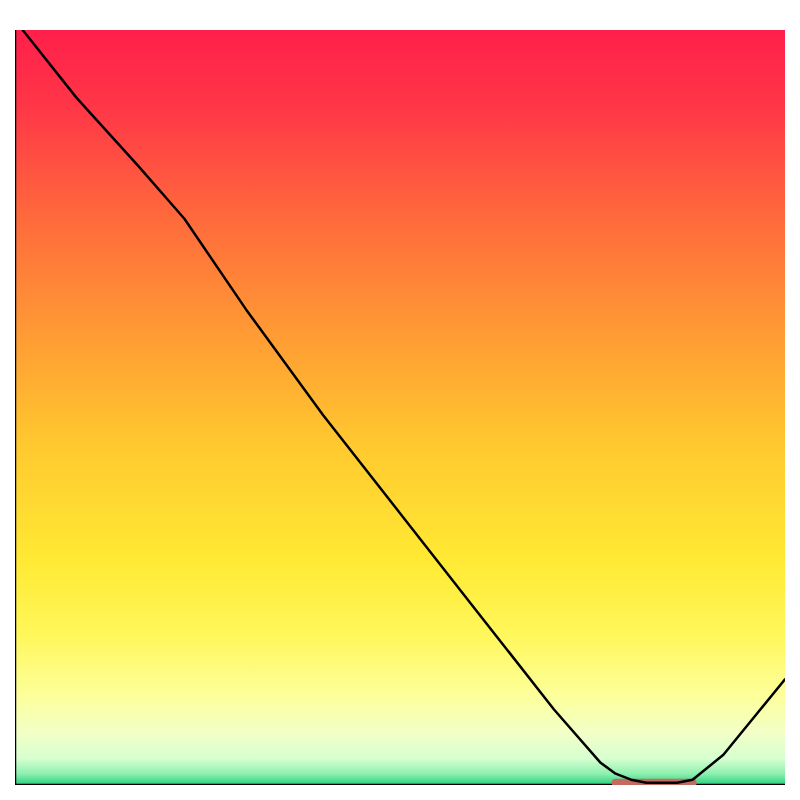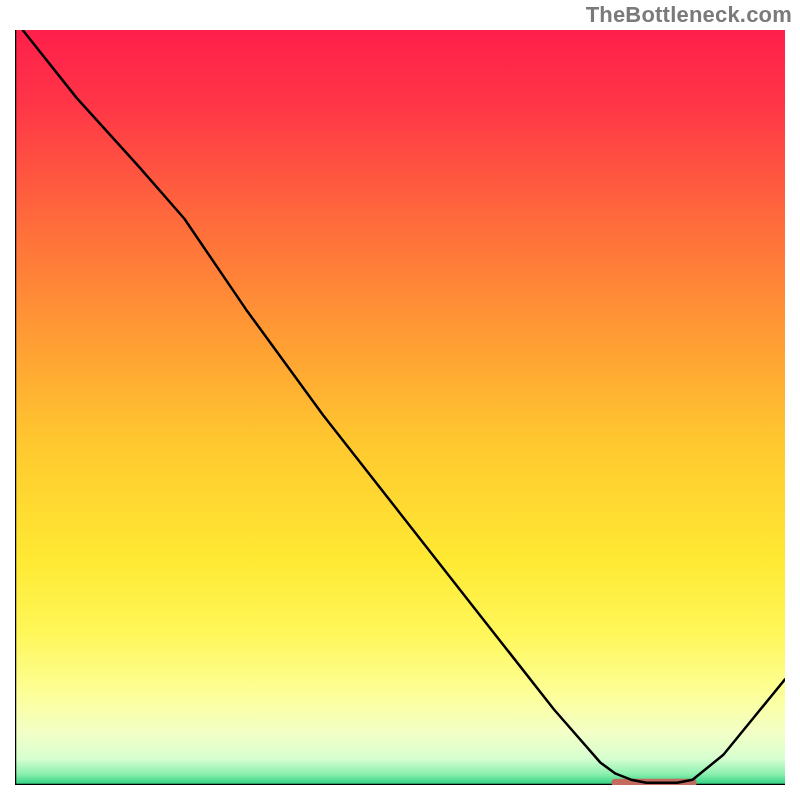--- a/index.html
+++ b/index.html
@@ -52,21 +52,20 @@
   .flat-seg {
     stroke: #c36b5e;
     stroke-width: 8;
     stroke-linecap: round;
   }
 </style>
 </head>
 <body>
 
 <div class="stage">
-  <div class="watermark">TheBottleneck.com</div>
 
   <div class="plot">
     <svg id="bg-svg" width="770" height="755">
       <defs>
         <linearGradient id="grad" x1="0" y1="0" x2="0" y2="1">
             <stop offset="0%" stop-color="#ff1f4b"></stop>
             <stop offset="10%" stop-color="#ff3647"></stop>
             <stop offset="25%" stop-color="#ff6a3c"></stop>
             <stop offset="40%" stop-color="#ff9a34"></stop>
             <stop offset="55.00000000000001%" stop-color="#ffc92f"></stop>

